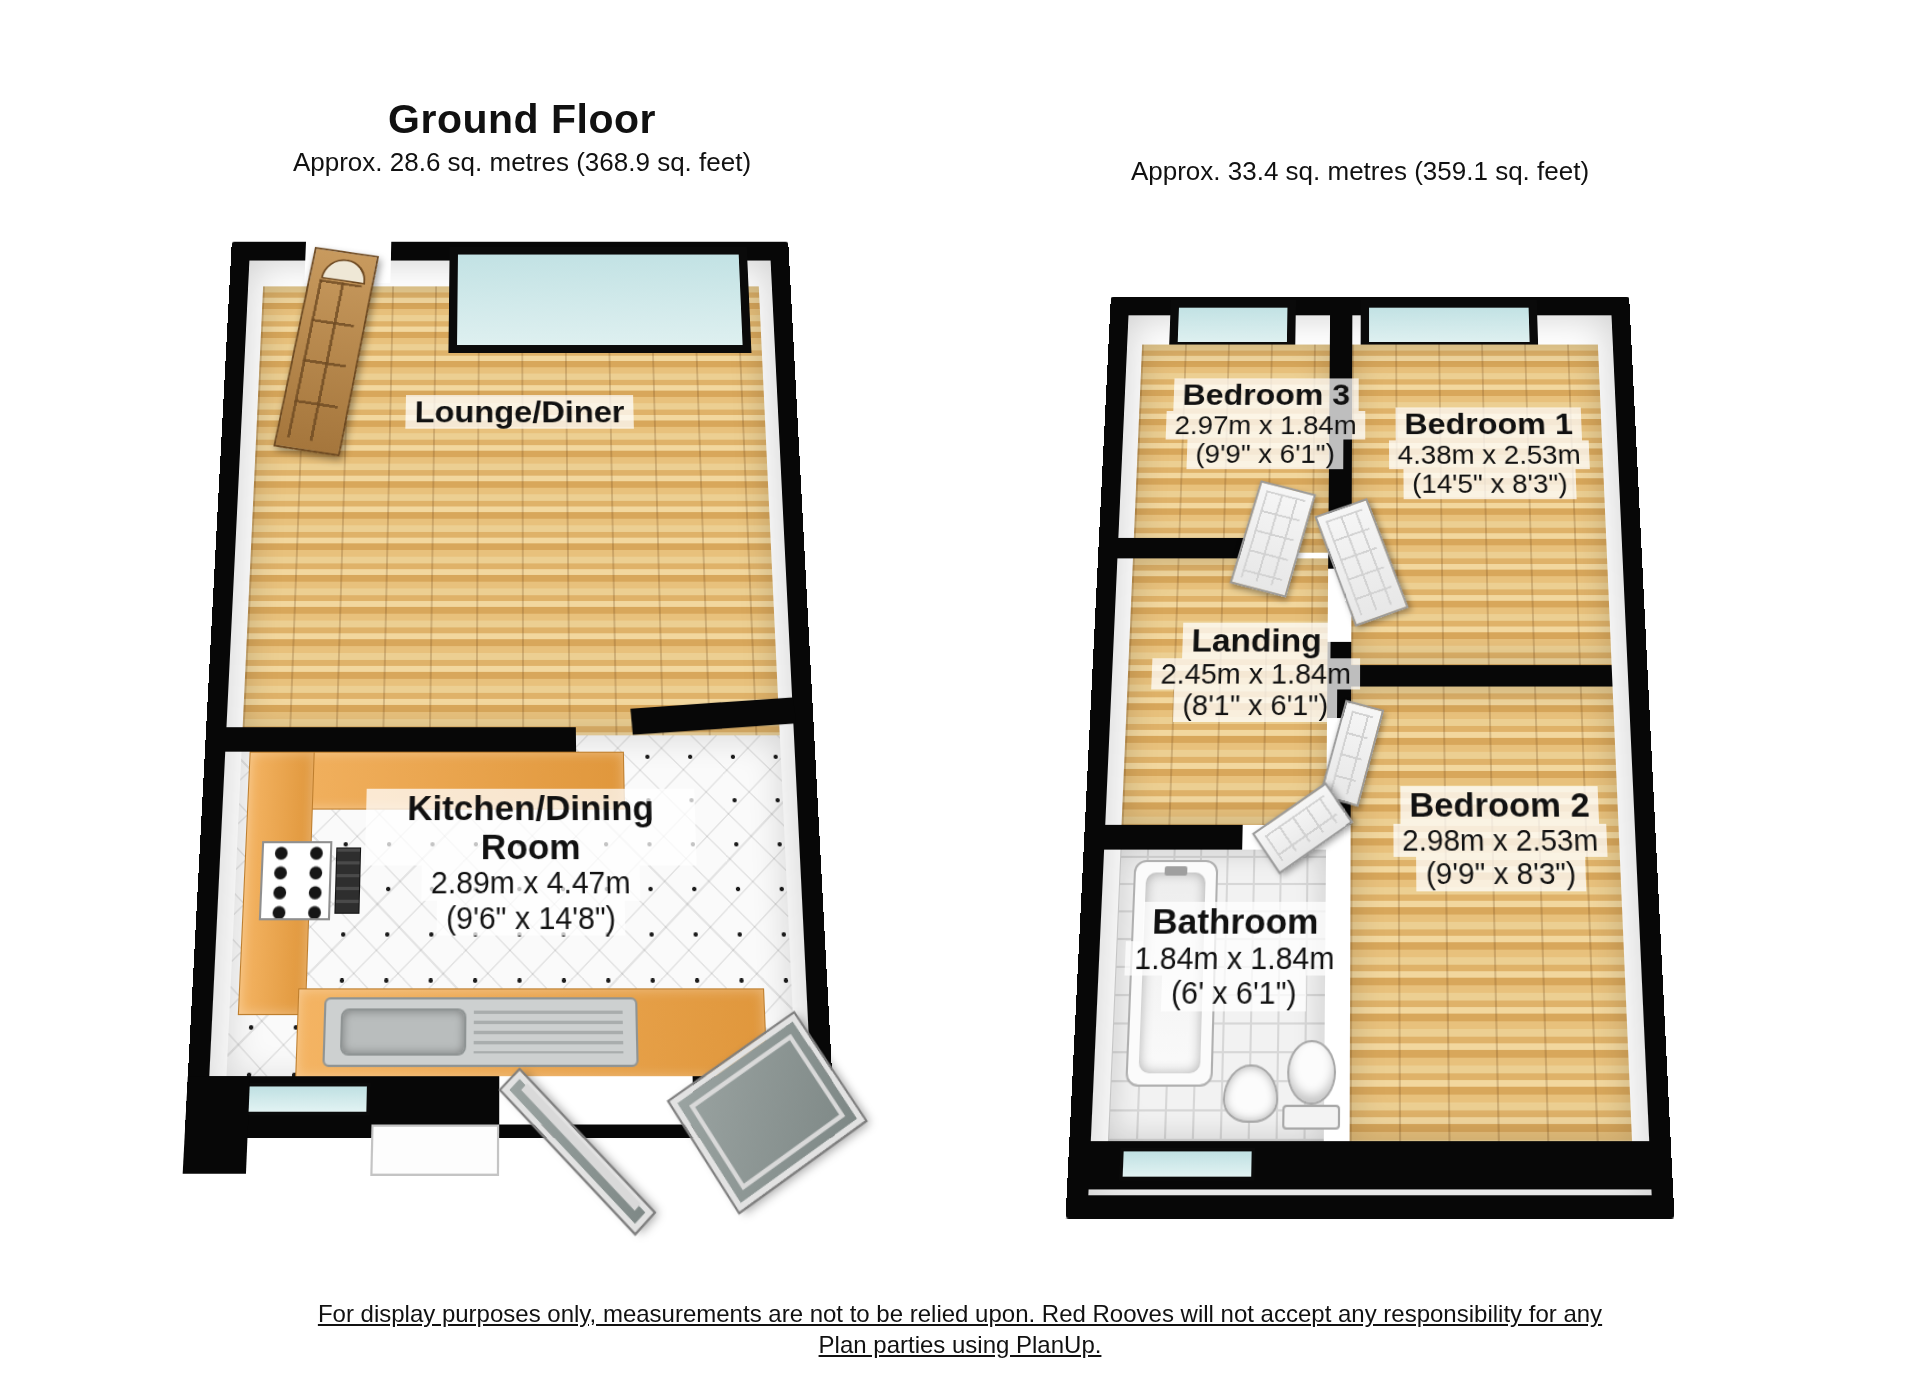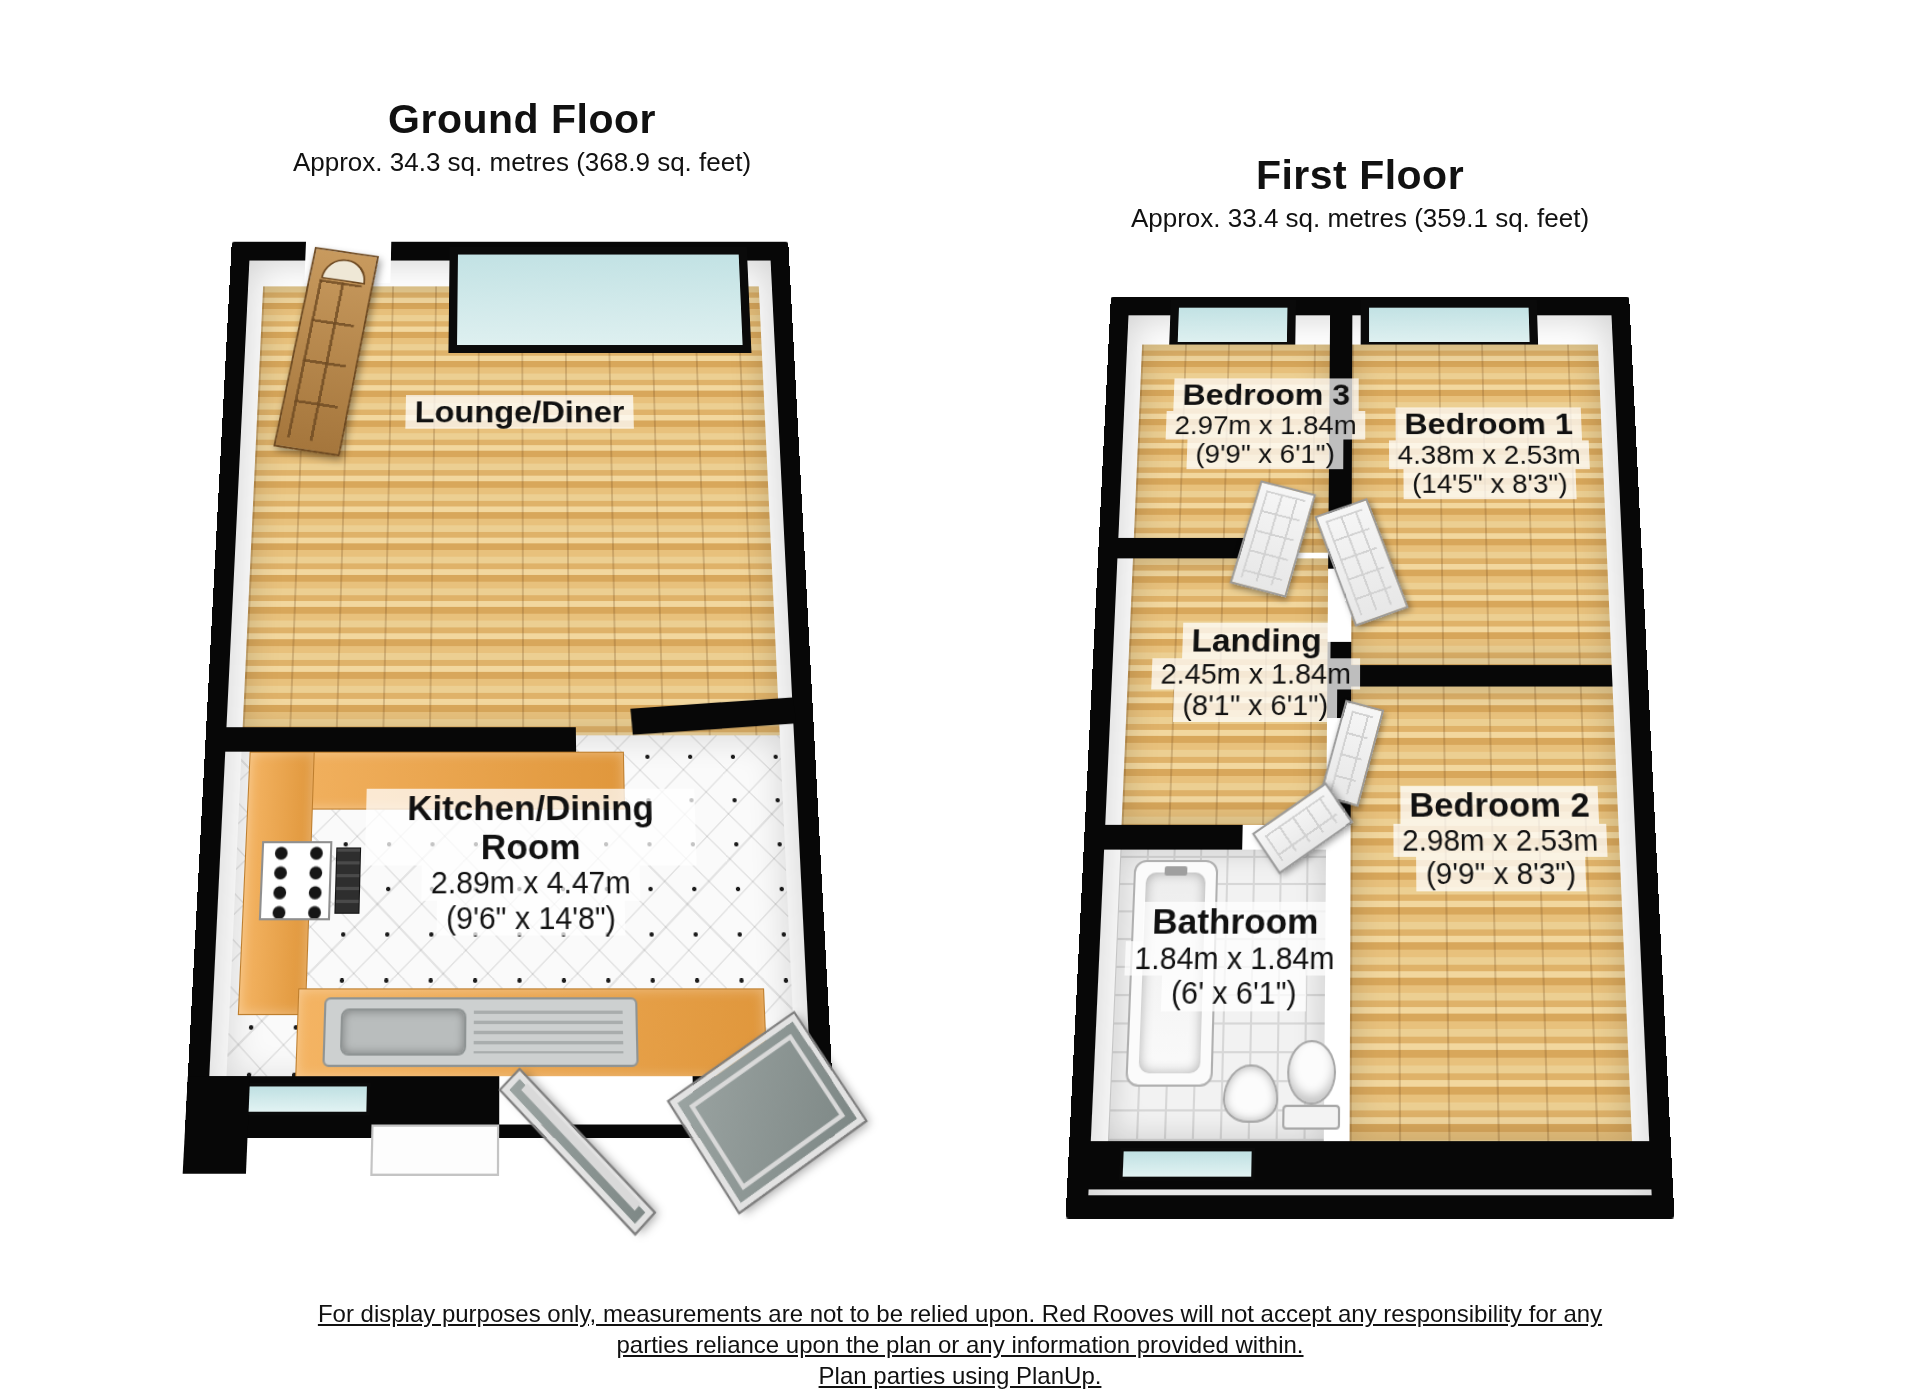--- a/index.html
+++ b/index.html
@@ -94,25 +94,24 @@
   .oven { position:absolute; background:#2e2e2e; border:1px solid #111;
       background-image:repeating-linear-gradient(180deg, #4a4a4a 0 3px, transparent 3px 12px); z-index:21; }
 
   .footer { position:absolute; text-align:center; font-size:24px; line-height:31px; color:#111;text-decoration:underline; }
 </style>
 </head>
 <body>
 
 <div class="floor-header" style="left:212px; top:96px; width:620px;">
   <div class="floor-title">Ground Floor</div>
-  <div class="floor-area">Approx. 34.3 sq. metres (368.9 sq. feet)</div>
+  <div class="floor-area">Approx. 28.6 sq. metres (368.9 sq. feet)</div>
 </div>
 
 <div class="floor-header" style="left:1060px; top:152px; width:600px;">
-  <div class="floor-title">First Floor</div>
   <div class="floor-area">Approx. 33.4 sq. metres (359.1 sq. feet)</div>
 </div>
 
 <div class="plan" style="left:210px; top:205px; width:600px; height:900px;">
   <div class="wall-fill"></div>
   <div class="inner"></div>
 
   <div class="abs wood" style="left:36px; top:52px; width:530px; height:478px;"></div>
 
   <div class="abs tile-diamond" style="left:36px; top:530px; width:530px; height:322px;"></div>
@@ -212,15 +211,14 @@
   </div>
   <div class="room-label" style="left:25px; top:640px; width:250px;">
     <span class="room-name">Bathroom</span>
     <span class="room-dims">1.84m x 1.84m</span>
     <span class="room-dims">(6' x 6'1")</span>
   </div>
 </div>
 
 <div class="footer" style="left:200px; top:1298px; width:1520px;">
   <div>For display purposes only, measurements are not to be relied upon. Red Rooves will not accept any responsibility for any</div>
-  <div>parties reliance upon the plan or any information provided within.</div>
   <div>Plan parties using PlanUp.</div>
 </div>
 
 </body></html>

